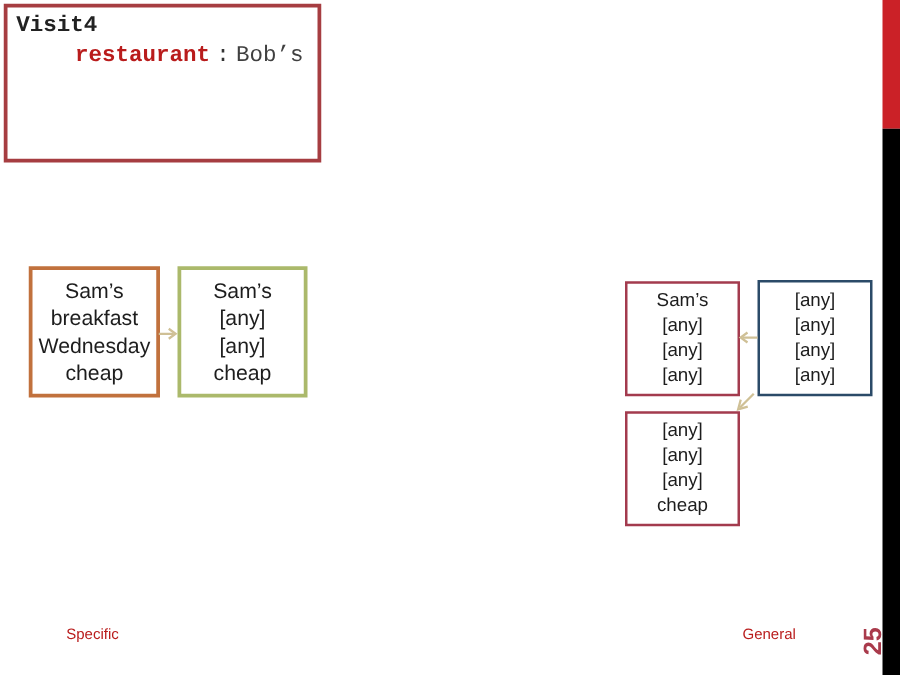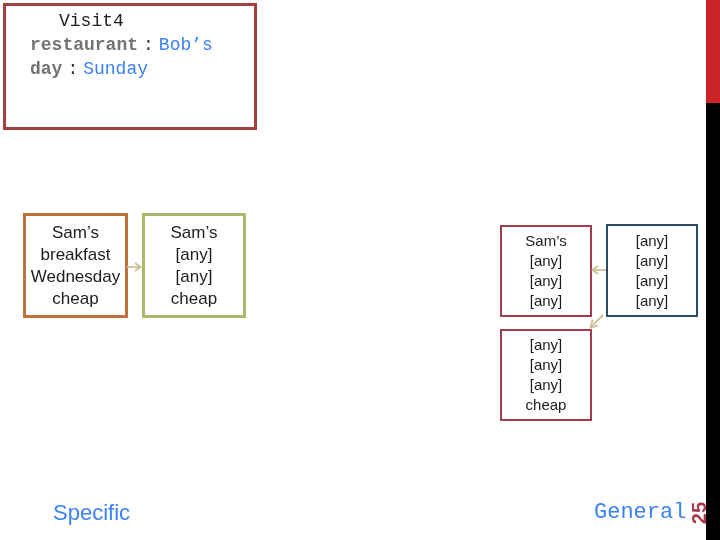--- a/index.html
+++ b/index.html
@@ -8,71 +8,68 @@
     background:#ffffff;font-family:"Liberation Sans",sans-serif;
   }
   
   .visit-card{
     position:absolute;left:3px;top:3px;width:254px;height:127px;
     box-sizing:border-box;border:3px solid #a63d41;background:#fff;
     font-family:"Liberation Mono","DejaVu Sans Mono",monospace;
     font-size:18px;line-height:24px;color:#222;padding:3px 0 0 7px;
     white-space:nowrap;
   }
-  .visit-title{font-weight:normal;margin-left:46px;}
+  .visit-title{font-weight:bold;}
   .attr-row{padding-left:17px;}
-  .attr-name{font-weight:bold;color:#737373;}
+  .attr-name{font-weight:bold;color:#b91c1c;margin-left:30px;}
   .attr-sep{margin:0 5px;color:#333;}
-  .attr-value{color:#3b82f6;}
+  .attr-value{color:#404040;}
   
   .hyp-box{
     position:absolute;box-sizing:border-box;background:#fff;
     display:flex;flex-direction:column;justify-content:center;
     align-items:center;text-align:center;color:#1d1d1d;
   }
   .hyp-left{font-size:17px;line-height:22px;}
   .hyp-right{font-size:15px;line-height:20px;}
   #s-box-1{left:23px;top:213px;width:105px;height:105px;border:3px solid #c1713d;}
   #s-box-2{left:142px;top:213px;width:104px;height:105px;border:3px solid #abb96b;}
   #g-box-1{left:500px;top:225px;width:92px;height:92px;border:2px solid #a33b4e;}
   #g-box-2{left:606px;top:224px;width:92px;height:93px;border:2px solid #2b4a68;}
   #g-box-3{left:500px;top:329px;width:92px;height:92px;border:2px solid #a33b4e;}
   
   .arrow{position:absolute;}
   #arrow-right{left:126px;top:260px;}
   #arrow-left{left:590px;top:263px;}
   #arrow-diag{left:586px;top:313px;}
   .arrow polyline, .arrow line{stroke:#cfc096;stroke-width:1.8;fill:none;}
   
-  .footer-label{position:absolute;font-size:22px;color:#3b82f6;}
+  .footer-label{position:absolute;font-size:12px;color:#b91c1c;}
   #label-specific{left:53px;top:500px;}
-  #label-general{left:594px;top:500px;font-family:Liberation Mono, monospace;}
+  #label-general{left:594px;top:500px;}
   
   .page-number{
     position:absolute;left:684px;top:494px;width:30px;height:38px;
     display:flex;align-items:center;justify-content:center;
     transform:rotate(-90deg);
     font-size:20px;font-weight:bold;color:#a93a4b;
   }
   
   .edge-bar-red{position:absolute;left:706px;top:0;width:14px;height:103px;background:#cb2127;}
   .edge-bar-black{position:absolute;left:706px;top:103px;width:14px;height:437px;background:#000;}
 </style>
 </head>
 <body>
 
 <div style="position:absolute;inset:0;">
 
   <div class="visit-card">
     <div class="visit-title">Visit4</div>
     <div class="attr-row">
       <span class="attr-name">restaurant</span><span class="attr-sep">:</span><span class="attr-value">Bob’s</span>
-    </div>
-    <div class="attr-row">
-      <span class="attr-name">day</span><span class="attr-sep">:</span><span class="attr-value">Sunday</span>
     </div>
   </div>
 
   <div class="hyp-box hyp-left" id="s-box-1">
     <div>Sam’s</div>
     <div>breakfast</div>
     <div>Wednesday</div>
     <div>cheap</div>
   </div>
   <div class="hyp-box hyp-left" id="s-box-2">

